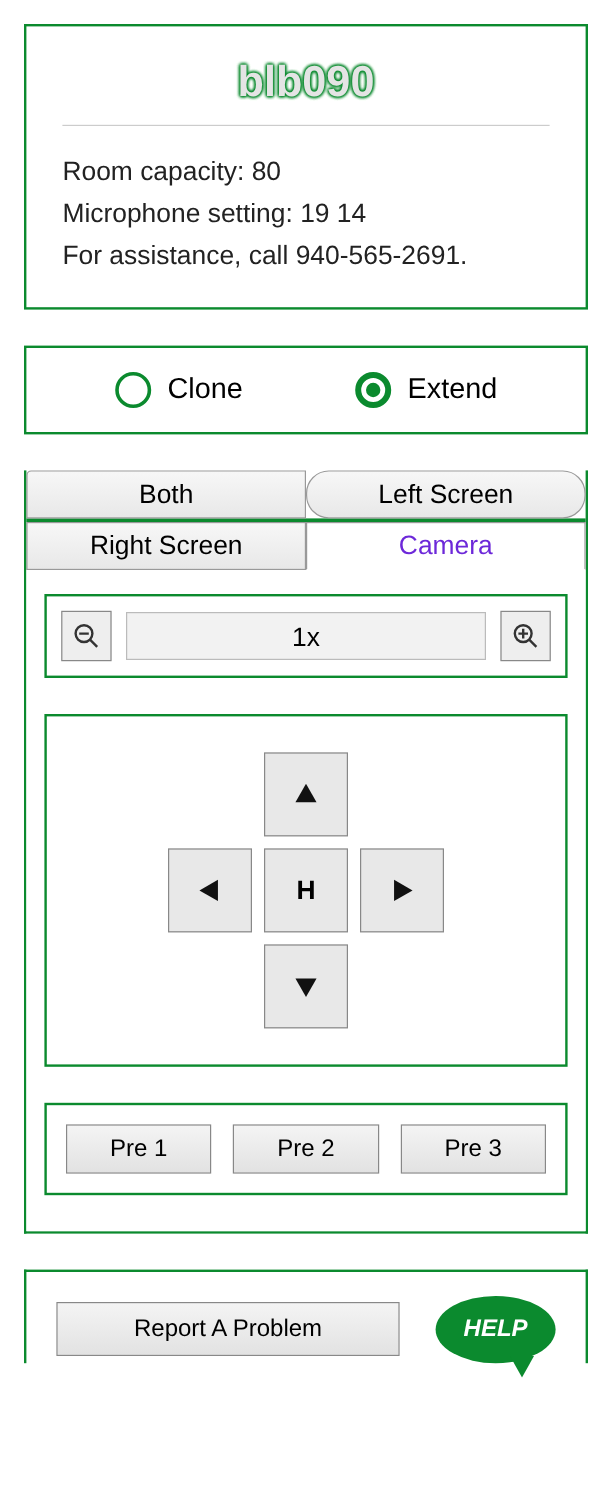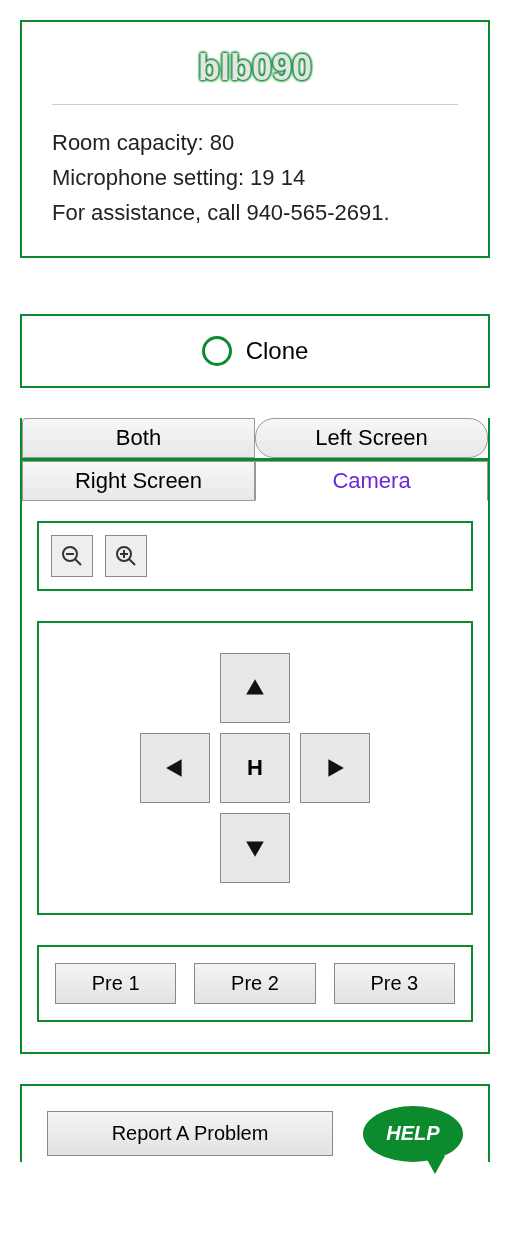--- a/index.html
+++ b/index.html
@@ -21,21 +21,21 @@
   .room-title {
     font-size: 36px;
     font-weight: 600;
     text-align: center;
     color: #e4e4e4;
     text-shadow: 0 0 3px #0b8a2e, 0 0 3px #0b8a2e, 0 0 3px #0b8a2e, 0 0 3px #0b8a2e, 0 0 3px #0b8a2e;
     padding-bottom: 15px;
   }
   .room-divider { border: none; border-top: 1px solid #ccc; margin-bottom: 20px; }
   .info-line { font-size: 22px; color: #222; line-height: 1.6; }
-  .radio-row { display: flex; justify-content: space-around; align-items: center; padding: 20px 27px; border: 2px solid #0b8a2e; margin-top: 26px; }
+  .radio-row { display: flex; justify-content: space-around; align-items: center; padding: 20px 27px; border: 2px solid #0b8a2e; }
   .radio-item { display: flex; align-items: center; gap: 14px; font-size: 24px; cursor: pointer; }
   .radio-outer {
     width: 30px; height: 30px; border-radius: 50%;
     border: 3px solid #0b8a2e; display: flex; align-items: center; justify-content: center;
   }
   .radio-outer.selected { border-width: 5px; }
   .radio-inner { width: 12px; height: 12px; border-radius: 50%; background: #0b8a2e; }
   .tabs-section { border: 2px solid #0b8a2e; border-top: none; }
   .tab-row { display: flex; }
   .tab {
@@ -157,20 +157,26 @@
   <div class="info-line">Room capacity: 80</div>
   <div class="info-line">Microphone setting: 19 14</div>
   <div class="info-line">For assistance, call 940-565-2691.</div>
 </div>
 
 <div class="radio-row">
   <div class="radio-item">
     <span class="radio-outer"></span>
     <span>Clone</span>
   </div>
+  <div class="radio-item">
+    <span class="radio-outer selected">
+        <span class="radio-inner"></span>
+      </span>
+    <span>Extend</span>
+  </div>
 </div>
 
 <div class="tabs-section">
   <div class="tab-row first">
     <div class="tab">Both</div>
     <div class="tab">Left Screen</div>
   </div>
   <div class="tab-row">
     <div class="tab">Right Screen</div>
     <div class="tab active">Camera</div>
@@ -178,20 +184,21 @@
   <div class="tab-body">
 
     <div class="zoom-row">
       <div class="zoom-btn">
         <svg width="24" height="24" viewBox="0 0 24 24">
           <circle cx="10" cy="10" r="7" stroke="#333" stroke-width="2" fill="none"></circle>
           <line x1="15" y1="15" x2="21" y2="21" stroke="#333" stroke-width="2"></line>
           <line x1="6" y1="10" x2="14" y2="10" stroke="#333" stroke-width="2"></line>
         </svg>
       </div>
+      <div class="zoom-display">1x</div>
       <div class="zoom-btn">
         <svg width="24" height="24" viewBox="0 0 24 24">
           <circle cx="10" cy="10" r="7" stroke="#333" stroke-width="2" fill="none"></circle>
           <line x1="15" y1="15" x2="21" y2="21" stroke="#333" stroke-width="2"></line>
           <line x1="6" y1="10" x2="14" y2="10" stroke="#333" stroke-width="2"></line>
           <line x1="10" y1="6" x2="10" y2="14" stroke="#333" stroke-width="2"></line>
         </svg>
       </div>
     </div>
 

